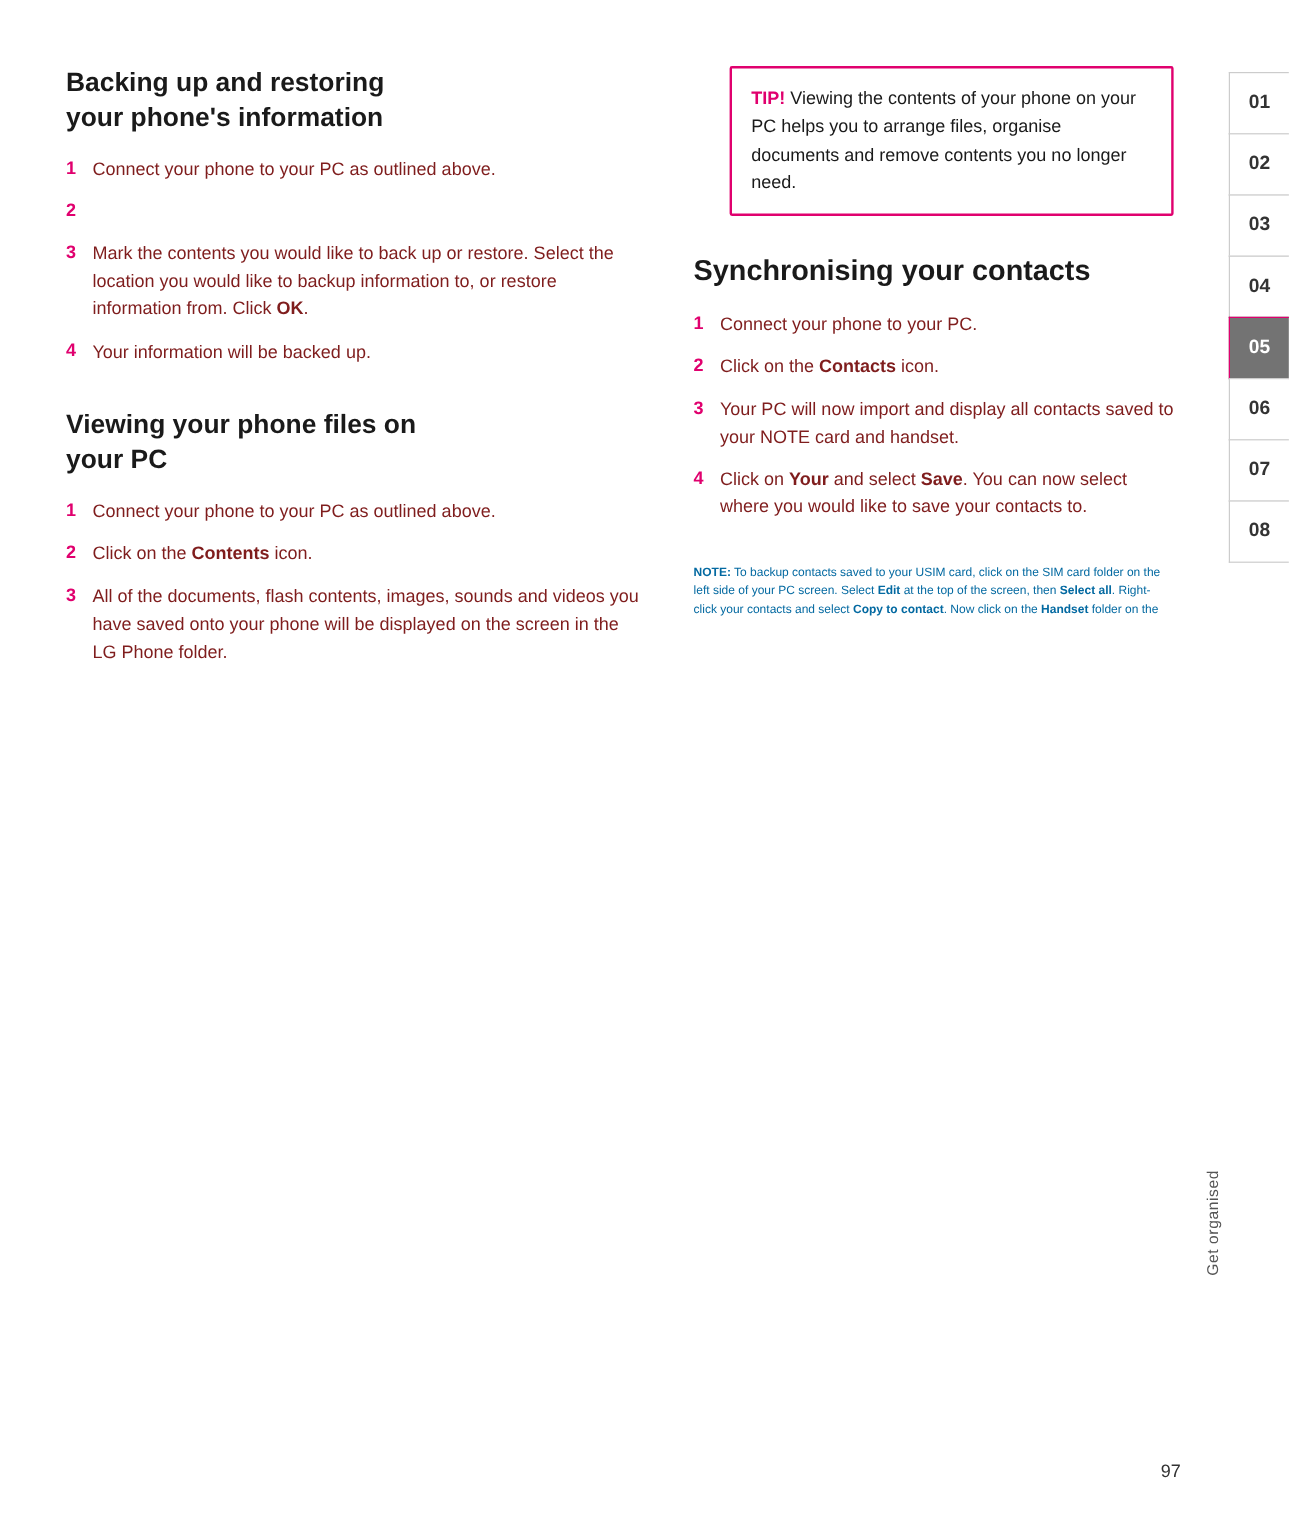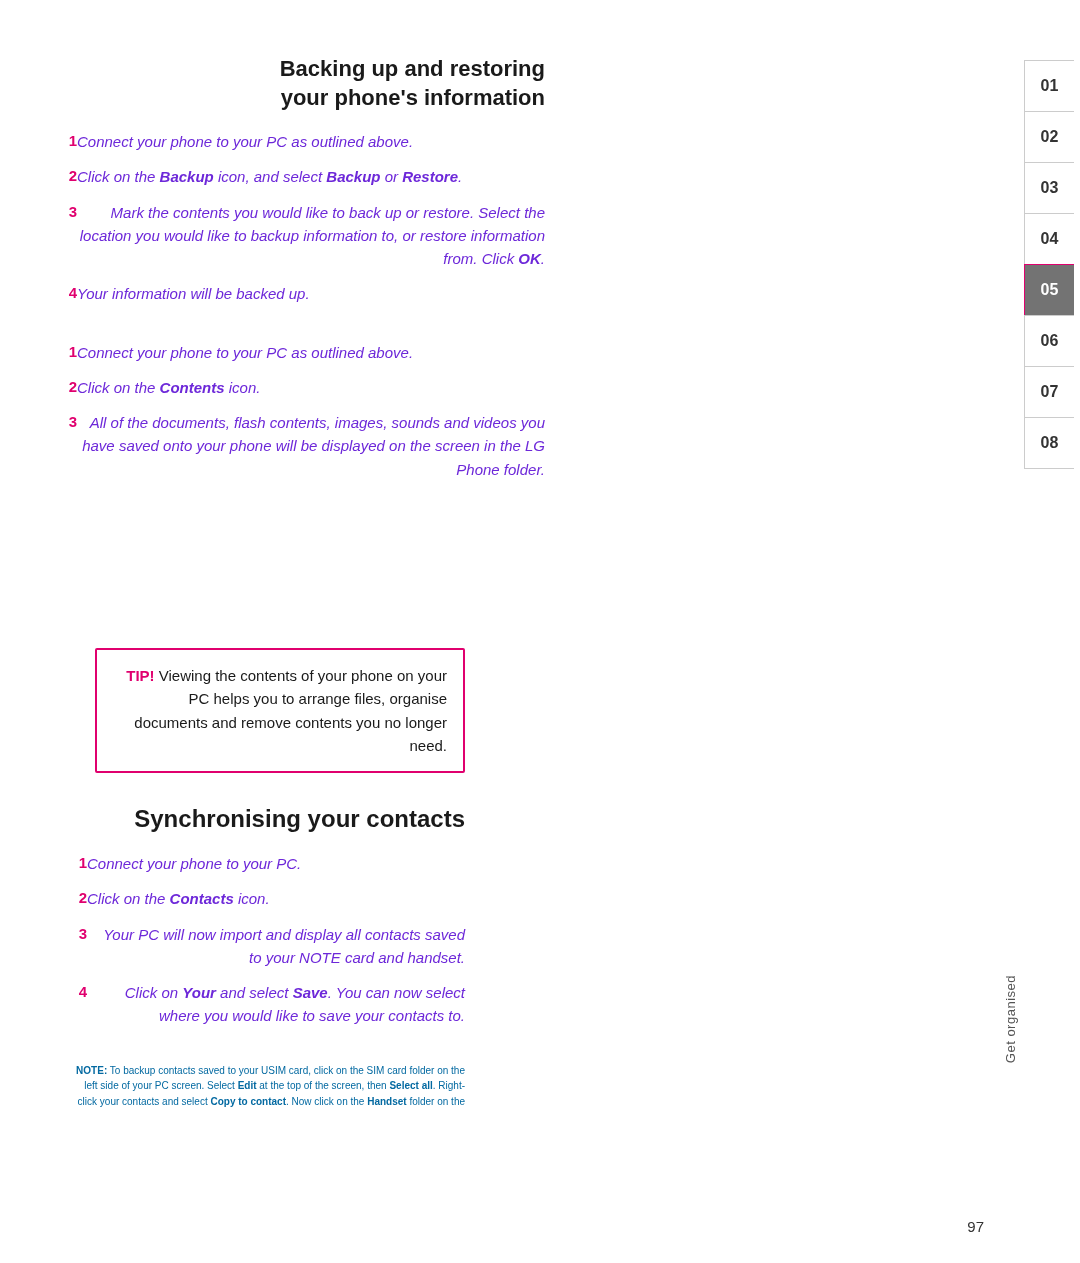--- a/index.html
+++ b/index.html
@@ -75,25 +75,24 @@
       position: absolute;
       bottom: 28px;
       right: 96px;
       font-size: 15px;
       color: #333;
     }
 
     
     .main-content {
       display: flex;
-      flex-direction: column;
+      flex-direction: row;
       width: calc(1080px - 62px);
       padding: 55px 40px 52px 55px;
       gap: 30px;
-      text-align: right;
     }
 
     
     .left-column {
       flex: 1;
       max-width: 490px;
     }
 
     
     .right-column {
@@ -129,24 +128,23 @@
     .list-number {
       font-weight: 900;
       color: #e0006e;
       min-width: 22px;
       font-size: 15px;
       line-height: 1.5;
       flex-shrink: 0;
     }
 
     .list-text {
-      color: #6d28d9;
+      color: #7f1d1d;
       font-size: 15px;
       line-height: 1.55;
-      font-style: italic;
     }
 
     .bold-text {
       font-weight: 900;
     }
 
     
     .tip-box {
       border: 2px solid #e0006e;
       padding: 14px 16px;
@@ -230,32 +228,35 @@
         <span>your phone's information</span>
       </h2>
 
       <ul class="numbered-list">
         <li>
           <span class="list-number">1 </span>
           <span class="list-text">Connect your phone to your PC as outlined above.</span>
         </li>
         <li>
           <span class="list-number">2 </span>
-          <span class="list-text">Click on the <span class="bold-text">Backup</span> icon, and select <span class="bold-text">Backup</span> or <span class="bold-text">Restore</span>.</span>
         </li>
         <li>
           <span class="list-number">3 </span>
           <span class="list-text">Mark the contents you would like to back up or restore. Select the location you would like to backup information to, or restore information from. Click <span class="bold-text">OK</span>.</span>
         </li>
         <li>
           <span class="list-number">4 </span>
           <span class="list-text">Your information will be backed up.</span>
         </li>
       </ul>
 
+      <h2 class="section-heading">
+        <span>Viewing your phone files on</span><br>
+        <span>your PC</span>
+      </h2>
 
       <ul class="numbered-list">
         <li>
           <span class="list-number">1 </span>
           <span class="list-text">Connect your phone to your PC as outlined above.</span>
         </li>
         <li>
           <span class="list-number">2 </span>
           <span class="list-text">Click on the <span class="bold-text">Contents</span> icon.</span>
         </li>

